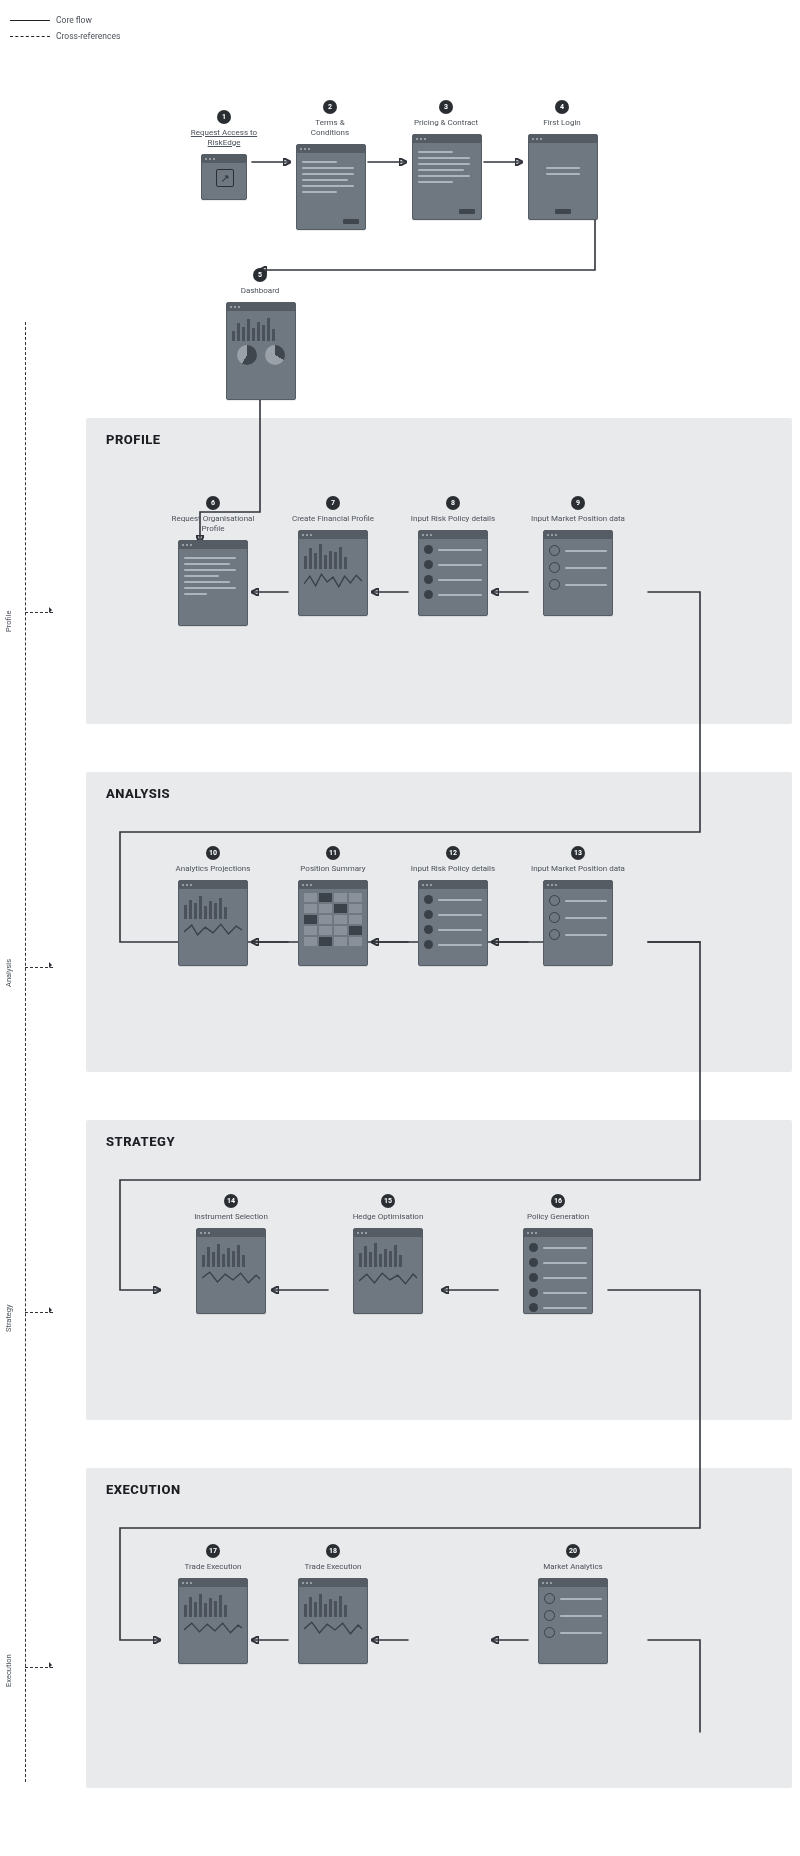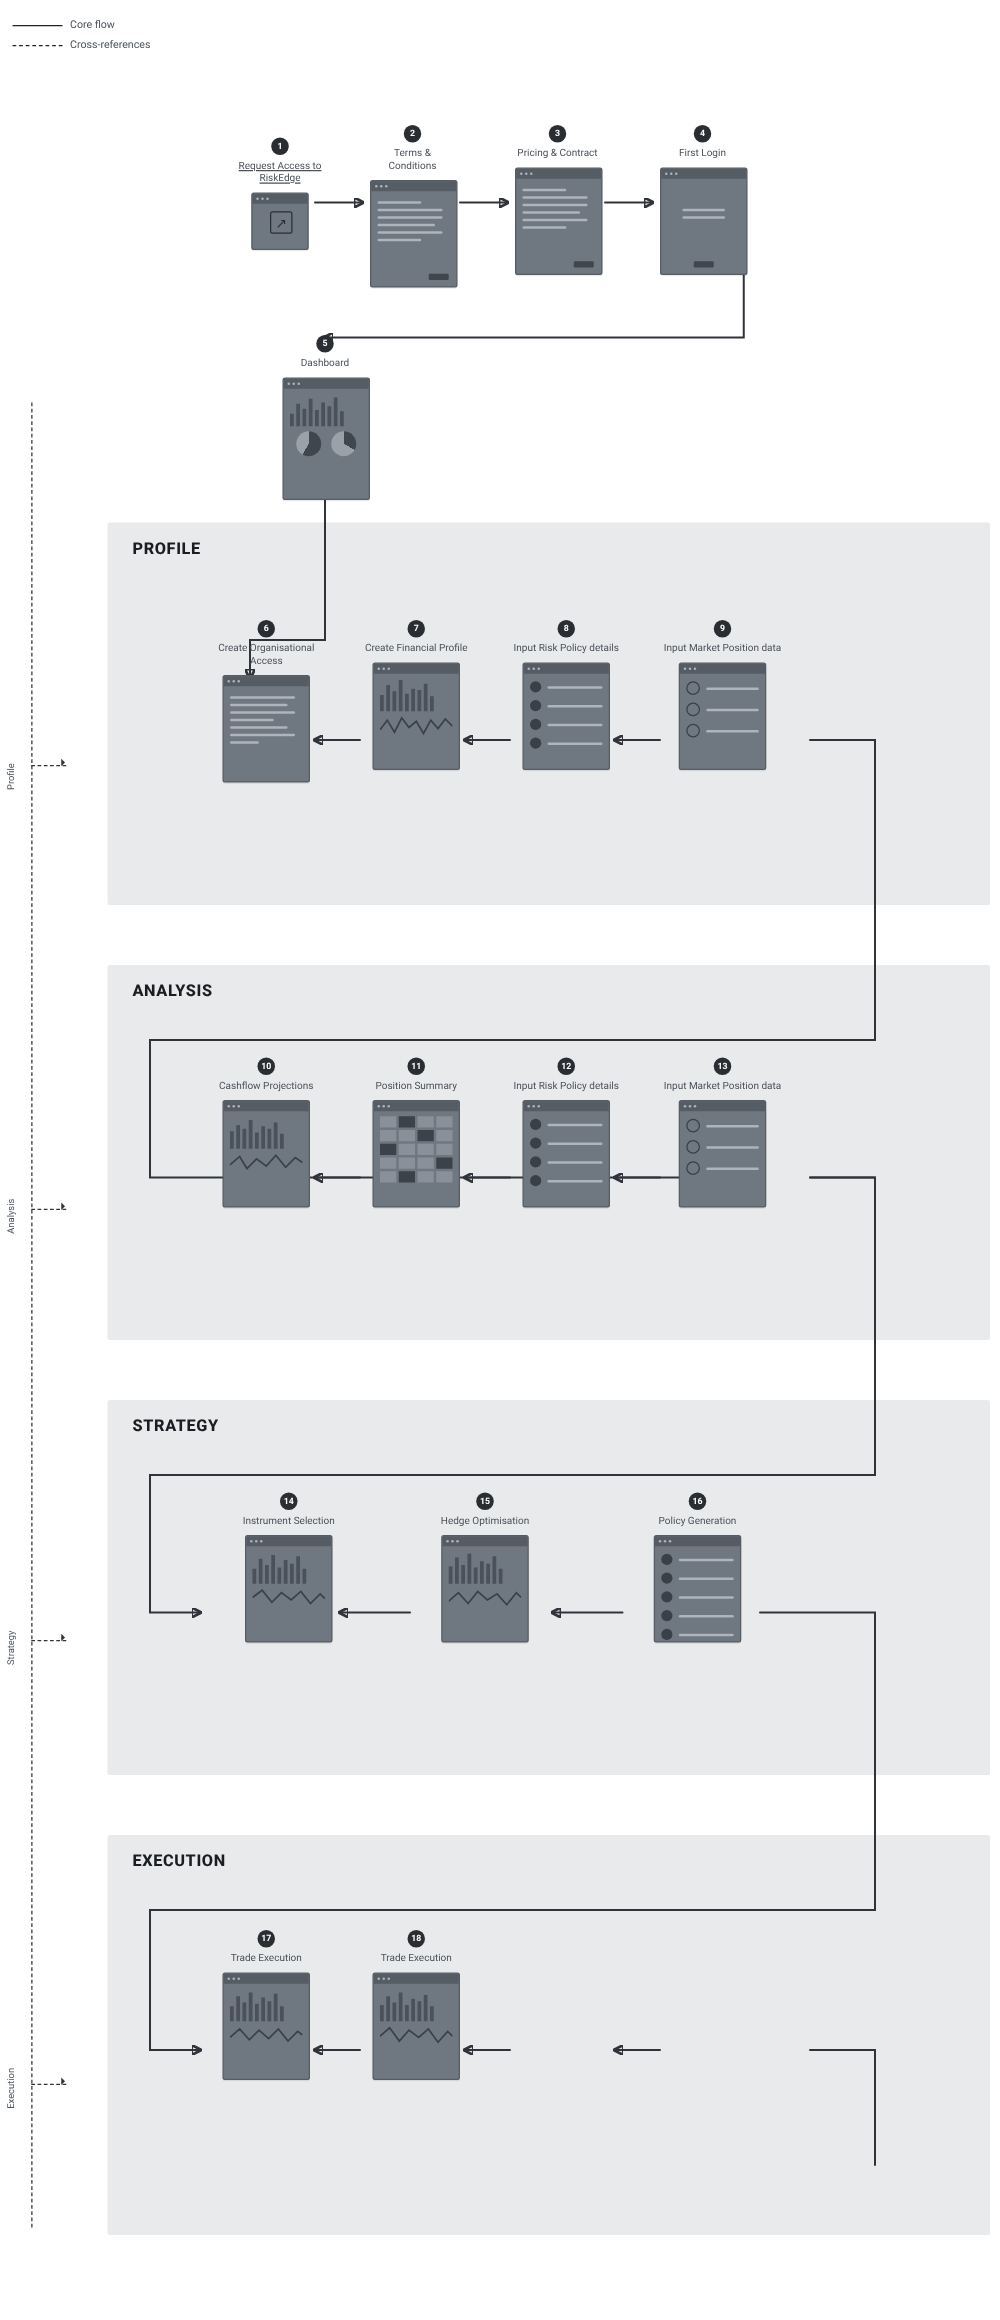--- a/index.html
+++ b/index.html
@@ -240,21 +240,21 @@
         <div class="pies">
             <div class="pie"></div>
             <div class="pie" style="background:conic-gradient(#40464d 0 120deg,#9aa1a9 120deg 360deg)"></div>
           </div>
       </div>
     </div>
   </div>
 
   <div class="step" style="left:168px;top:478px;width:90px">
     <div class="step-badge">6</div>
-    <div class="step-label">Create Organisational Access</div>
+    <div class="step-label">Request Organisational Profile</div>
     <div class="card">
       <div class="card-header">
           <span class="dot"></span>
           <span class="dot"></span>
           <span class="dot"></span>
         </div>
       <div class="card-body lines">
         <span class="w90"></span>
           <span class="w80"></span>
           <span class="w90"></span>
@@ -342,21 +342,21 @@
         <div class="row">
             <div class="ring"></div>
             <div class="bar"></div>
           </div>
       </div>
     </div>
   </div>
 
   <div class="step" style="left:168px;top:828px;width:90px">
     <div class="step-badge">10</div>
-    <div class="step-label">Cashflow Projections</div>
+    <div class="step-label">Analytics Projections</div>
     <div class="card">
       <div class="card-header">
           <span class="dot"></span>
           <span class="dot"></span>
           <span class="dot"></span>
         </div>
       <div class="card-body">
         <div class="bars">
             <span style="height:55%"></span>
             <span style="height:75%"></span>
@@ -597,14 +597,39 @@
             <span style="height:62%"></span>
             <span style="height:82%"></span>
             <span style="height:48%"></span>
           </div>
         <div class="spark"><svg viewBox="0 0 60 20">
               <path d="M0 11 L8 4 L16 15 L24 6 L32 12 L40 5 L48 16 L56 7 L60 11" stroke="#3a4047" fill="none" stroke-width="1.4"></path>
             </svg></div>
       </div>
     </div>
   </div>
+  <div class="step" style="left:528px;top:1526px;width:90px">
+    <div class="step-badge">20</div>
+    <div class="step-label">Market Analytics</div>
+    <div class="card">
+      <div class="card-header">
+          <span class="dot"></span>
+          <span class="dot"></span>
+          <span class="dot"></span>
+        </div>
+      <div class="card-body bullets">
+        <div class="row">
+            <div class="ring"></div>
+            <div class="bar"></div>
+          </div>
+        <div class="row">
+            <div class="ring"></div>
+            <div class="bar"></div>
+          </div>
+        <div class="row">
+            <div class="ring"></div>
+            <div class="bar"></div>
+          </div>
+      </div>
+    </div>
+  </div>
 
 </div>
 
 </body></html>

